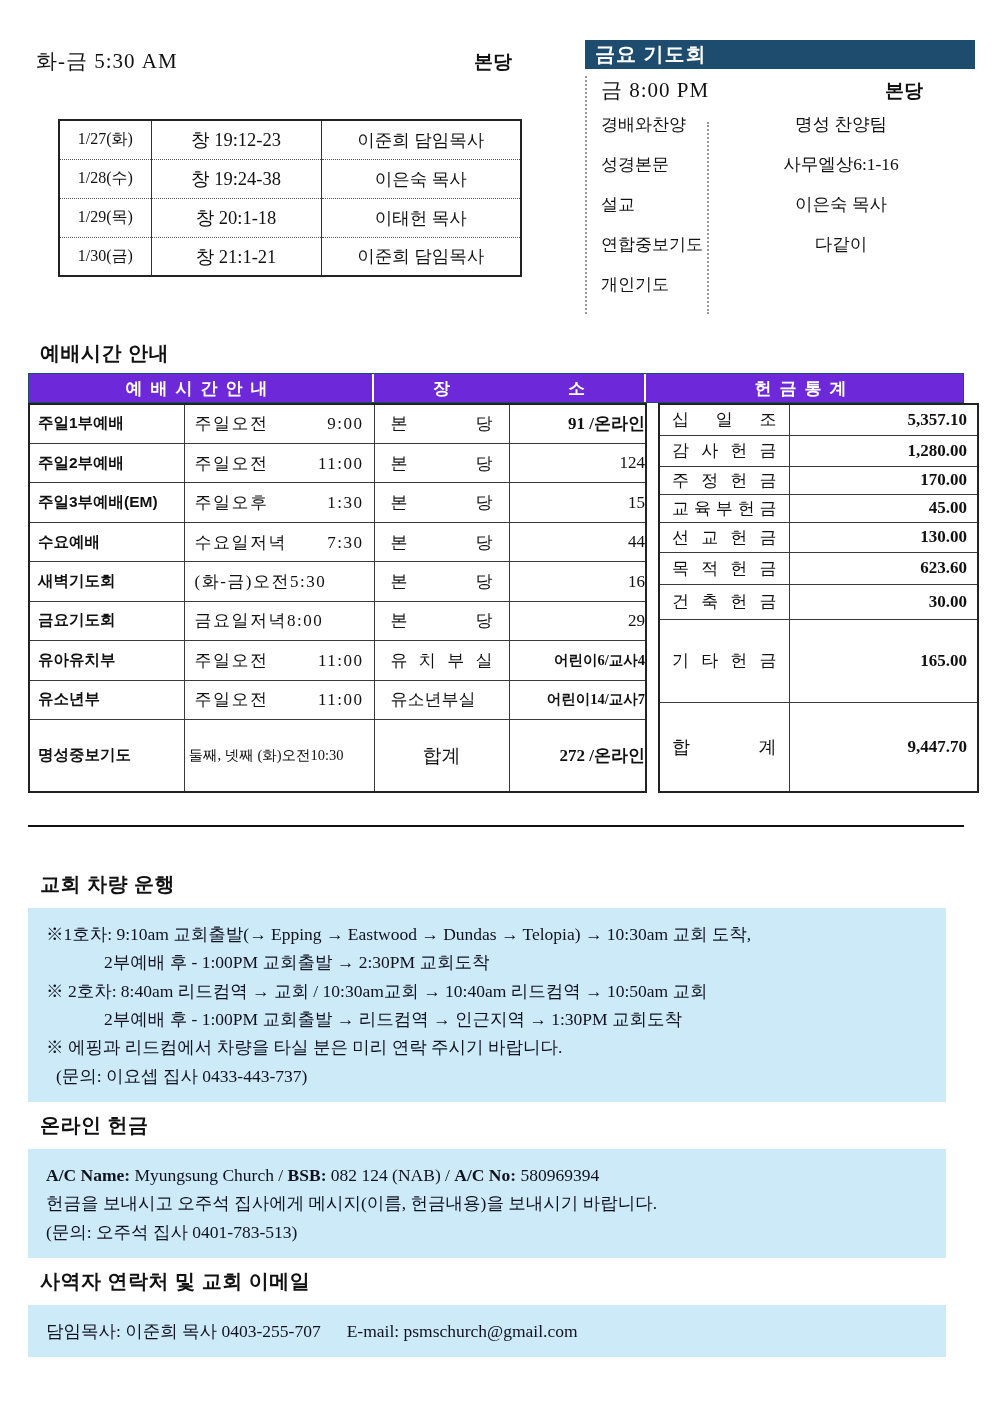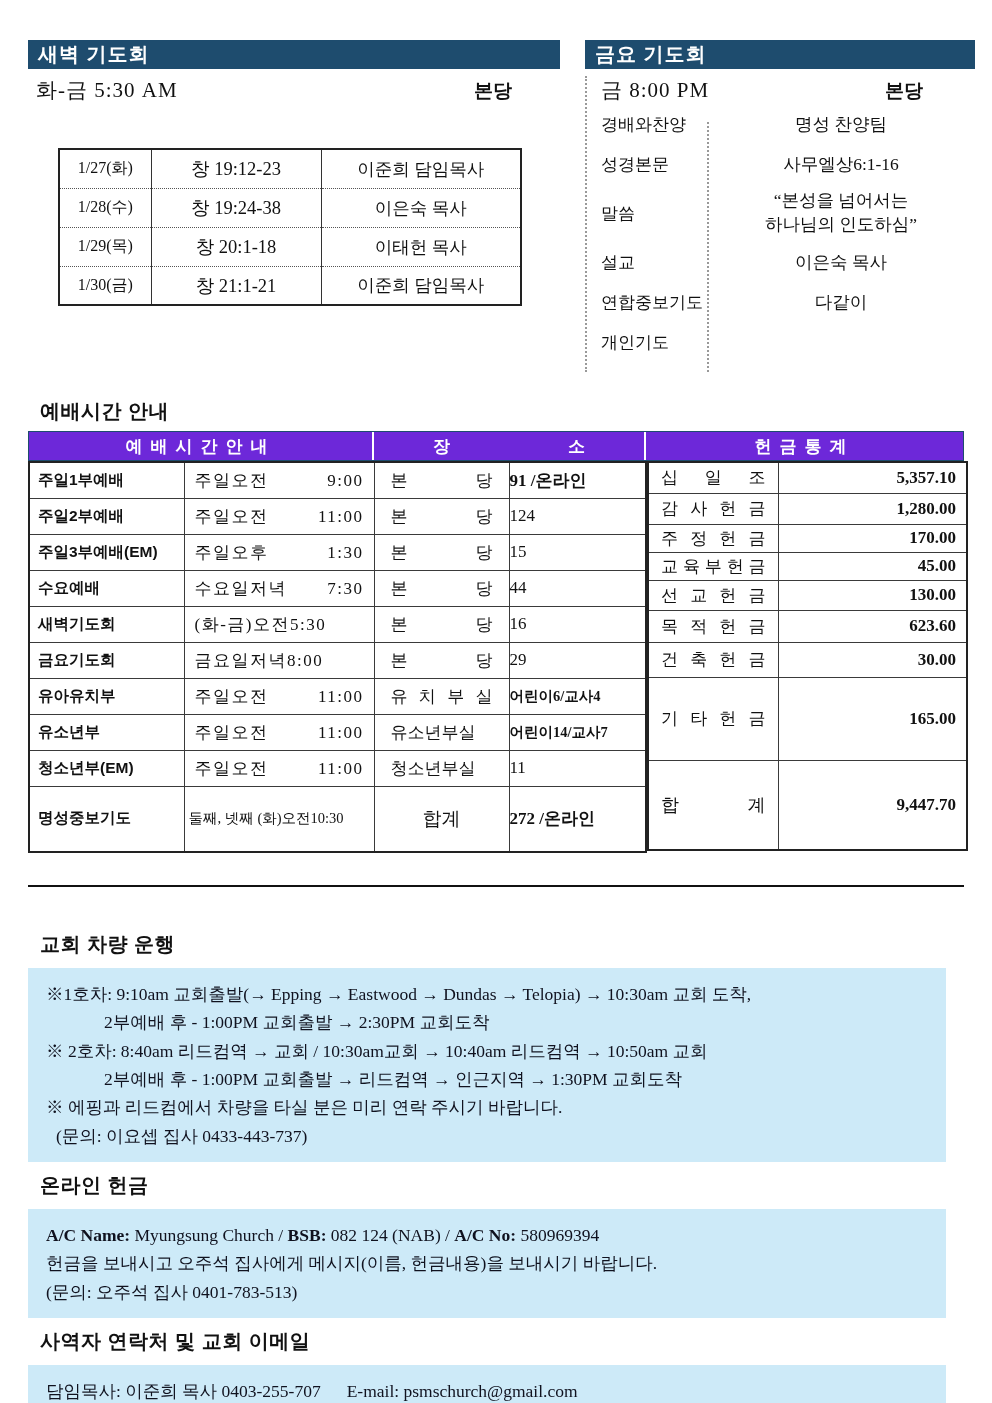--- a/index.html
+++ b/index.html
@@ -70,33 +70,33 @@
   .mt-wrap { width:936px; }
   .mt-header { display:flex; height:30px; background:#6d28d9; color:#fff;
     font-family:"Liberation Sans","DejaVu Sans",sans-serif; font-weight:bold; font-size:17px;
     border:1px solid #1e4c6e; }
   .mt-header .hc { display:flex; align-items:center; justify-content:center; }
   .mt-header .hc-a { width:345px; border-right:2px solid #fff; letter-spacing:8px; }
   .mt-header .hc-b { width:272px; border-right:2px solid #fff; }
   .mt-header .hc-b span { width:50%; text-align:center; }
   .mt-header .hc-c { width:317px; letter-spacing:8px; }
 
-  .mt-body { display:flex; }
+  .mt-body { display:flex;gap:11px; }
   table.services { border-collapse:collapse; width:617px; table-layout:fixed; border:2px solid #222; }
   table.services td { border:1px solid #3a3a3a; vertical-align:middle; }
   table.services tr { height:36px; }
   table.services tr.last { height:66px; }
   .sv-name { width:155px; font-family:"Liberation Sans","DejaVu Sans",sans-serif;
     font-weight:bold; font-size:15.5px; padding-left:8px; }
   .sv-time { width:190px; font-size:17px; letter-spacing:1.5px;
     text-align:justify; text-align-last:justify; padding:0 10px; white-space:nowrap; }
   .sv-time.small { font-size:14.5px; letter-spacing:0; text-align:left; text-align-last:left; padding:0 4px; }
   .sv-place { width:135px; font-size:17px; text-align:justify; text-align-last:justify; padding:0 16px; }
   .sv-place.center { text-align:center; text-align-last:center; font-size:19px; }
-  .sv-count { width:137px; text-align:left; font-size:17px; }
+  .sv-count { width:137px; text-align:right; font-size:17px; }
   .sv-count.b { font-weight:bold; }
   .sv-count.bs { font-weight:bold; font-size:14.5px; }
 
   table.offerings { border-collapse:collapse; width:319px; table-layout:fixed;
     border:2px solid #222; height:390px; }
   table.offerings td { border:1px solid #3a3a3a; vertical-align:middle; }
   .of-label { width:130px; font-size:17px; text-align:justify; text-align-last:justify; padding:0 12px; }
   .of-amt { width:189px; font-size:17px; font-weight:bold; text-align:right; padding-right:10px; }
   tr.of-r1,tr.of-r2,tr.of-r3 { height:31px; }
   tr.of-r4,tr.of-r5 { height:28px; }
@@ -126,21 +126,20 @@
   .contact-line span.gap { display:inline-block; width:26px; }
 </style>
 </head>
 <body>
 
 <div class="page">
 
   <div class="top-row">
 
     <section class="dawn-section">
-      <div class="navy-bar">새벽 기도회</div>
       <div class="timeline">
         <span class="tl-time">화-금 5:30 AM</span>
         <span class="tl-place">본당</span>
       </div>
       <table class="dawn-table">
         <tbody>
             <tr>
           <td class="c-date">1/27(화)</td>
           <td class="c-scrip">창 19:12-23</td>
           <td class="c-leader">이준희 담임목사</td>
@@ -173,27 +172,20 @@
           <span class="tl-place">본당</span>
         </div>
         <div class="fri-row">
           <span class="fri-label">경배와찬양</span>
           <span class="fri-value">명성 찬양팀</span>
         </div>
         <div class="fri-row">
           <span class="fri-label">성경본문</span>
           <span class="fri-value">사무엘상6:1-16</span>
         </div>
-        <div class="fri-row tall">
-          <span class="fri-label">말씀</span>
-          <span class="fri-value">
-            <span class="vline">“본성을 넘어서는</span>
-            <span class="vline">하나님의 인도하심”</span>
-          </span>
-        </div>
         <div class="fri-row">
           <span class="fri-label">설교</span>
           <span class="fri-value">이은숙 목사</span>
         </div>
         <div class="fri-row">
           <span class="fri-label">연합중보기도</span>
           <span class="fri-value">다같이</span>
         </div>
         <div class="fri-row">
           <span class="fri-label">개인기도</span>
@@ -260,26 +252,20 @@
           <td class="sv-time">주일오전 11:00</td>
           <td class="sv-place">유 치 부 실</td>
           <td class="sv-count bs">어린이6/교사4</td>
         </tr>
         <tr>
           <td class="sv-name">유소년부</td>
           <td class="sv-time">주일오전 11:00</td>
           <td class="sv-place">유소년부실</td>
           <td class="sv-count bs">어린이14/교사7</td>
         </tr>
-        <tr>
-          <td class="sv-name">청소년부(EM)</td>
-          <td class="sv-time">주일오전 11:00</td>
-          <td class="sv-place">청소년부실</td>
-          <td class="sv-count">11</td>
-        </tr>
         <tr class="last">
           <td class="sv-name">명성중보기도</td>
           <td class="sv-time small">둘째, 넷째 (화)오전10:30</td>
           <td class="sv-place center">합계</td>
           <td class="sv-count b">272 /온라인</td>
         </tr>
       </tbody>
         </table>
 
       <table class="offerings">

